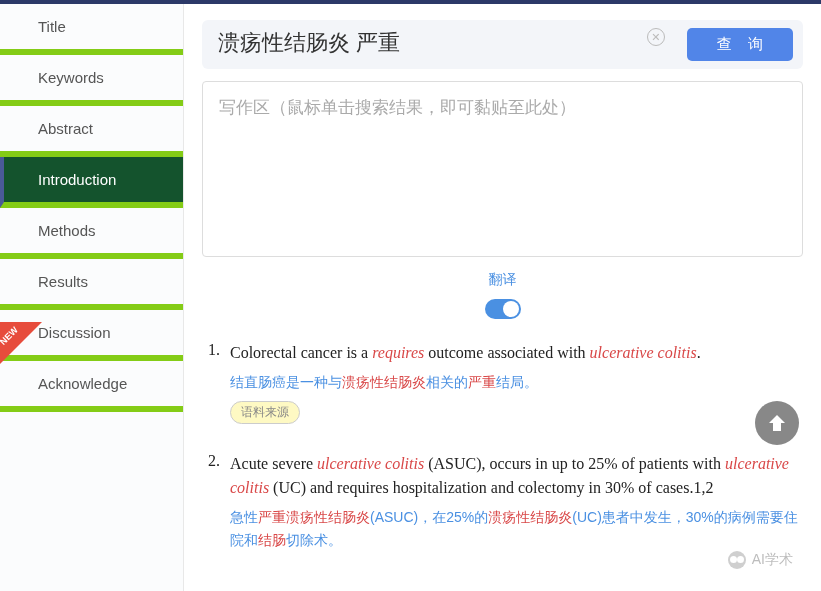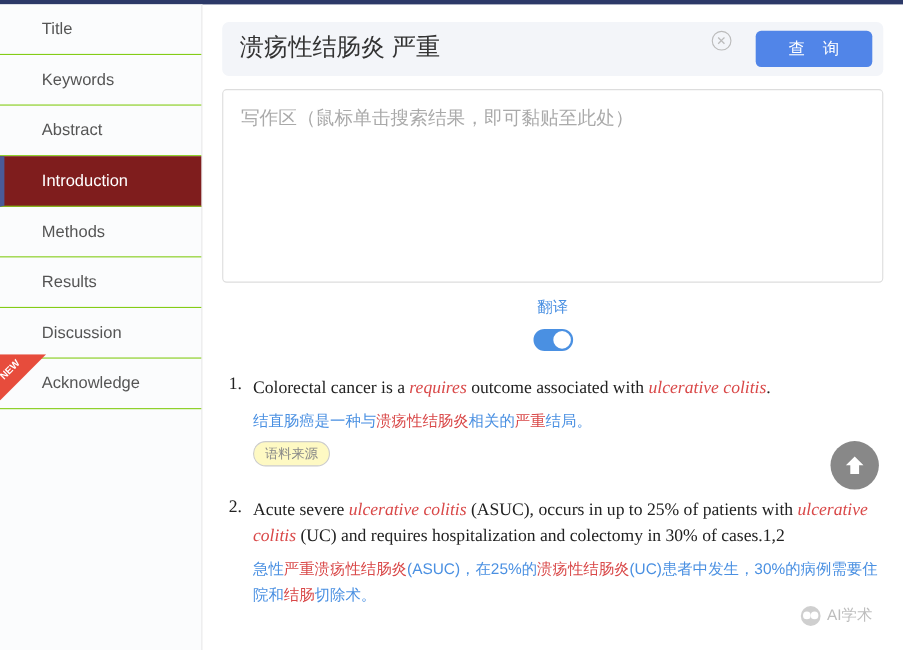--- a/index.html
+++ b/index.html
@@ -1,21 +1,21 @@
 <!DOCTYPE html>
 <html><head>
   <meta charset="utf-8">
   <style>
     * { margin: 0; padding: 0; box-sizing: border-box; }
     body { font-family: -apple-system, BlinkMacSystemFont, "Segoe UI", "Microsoft YaHei", sans-serif; background: #fff; width: 821px; height: 591px; overflow: hidden; position: relative; }
     .topbar { height: 4px; background: #2c3968; width: 100%; }
     .container { display: flex; height: 587px; }
     .sidebar { width: 184px; background: #fbfcfd; border-right: 1px solid #e8e8e8; position: relative; }
-    .side-item { padding: 14px 0 14px 38px; font-size: 15px; color: #555; border-bottom: 1px solid #84cc16; cursor: pointer; position: relative; }
-    .side-item.active { background: #7f1d1d; color: #fff; border-left: 4px solid #4a5a98; padding-left: 34px; }
+    .side-item { padding: 14px 0 14px 38px; font-size: 15px; color: #555; border-bottom: 6px solid #84cc16; cursor: pointer; position: relative; }
+    .side-item.active { background: #14532d; color: #fff; border-left: 4px solid #4a5a98; padding-left: 34px; }
     .new-badge { position: absolute; left: 0; top: 318px; width: 42px; height: 42px; z-index: 5; }
     .main { flex: 1; padding: 16px 18px 0 18px; overflow: hidden; }
     .search-row { display: flex; align-items: flex-start; background: #f3f5f9; border-radius: 6px; padding: 8px 10px; gap: 22px; margin-bottom: 12px; }
     .search-text { flex: 1; font-size: 22px; color: #333; padding-left: 6px; }
     .clear-icon { width: 18px; height: 18px; border: 1.5px solid #bbb; border-radius: 50%; display: flex; align-items: center; justify-content: center; color: #bbb; font-size: 11px; cursor: pointer; }
     .query-btn { background: #5185e8; color: #ffffff; border: none; border-radius: 5px; padding: 7px 24px; font-size: 15px; letter-spacing: 6px; text-indent: 6px; cursor: pointer; }
     .write-area { border: 1px solid #ddd; border-radius: 4px; height: 176px; padding: 14px 16px; color: #aaa; font-size: 17px; margin-bottom: 14px; }
     .translate-row { display: flex; align-items: center; gap: 10px; margin-bottom: 22px; flex-direction: column; }
     .translate-label { color: #4a90e2; font-size: 14px; }
     .toggle { width: 36px; height: 20px; background: #4a90e2; border-radius: 10px; position: relative; cursor: pointer; }

